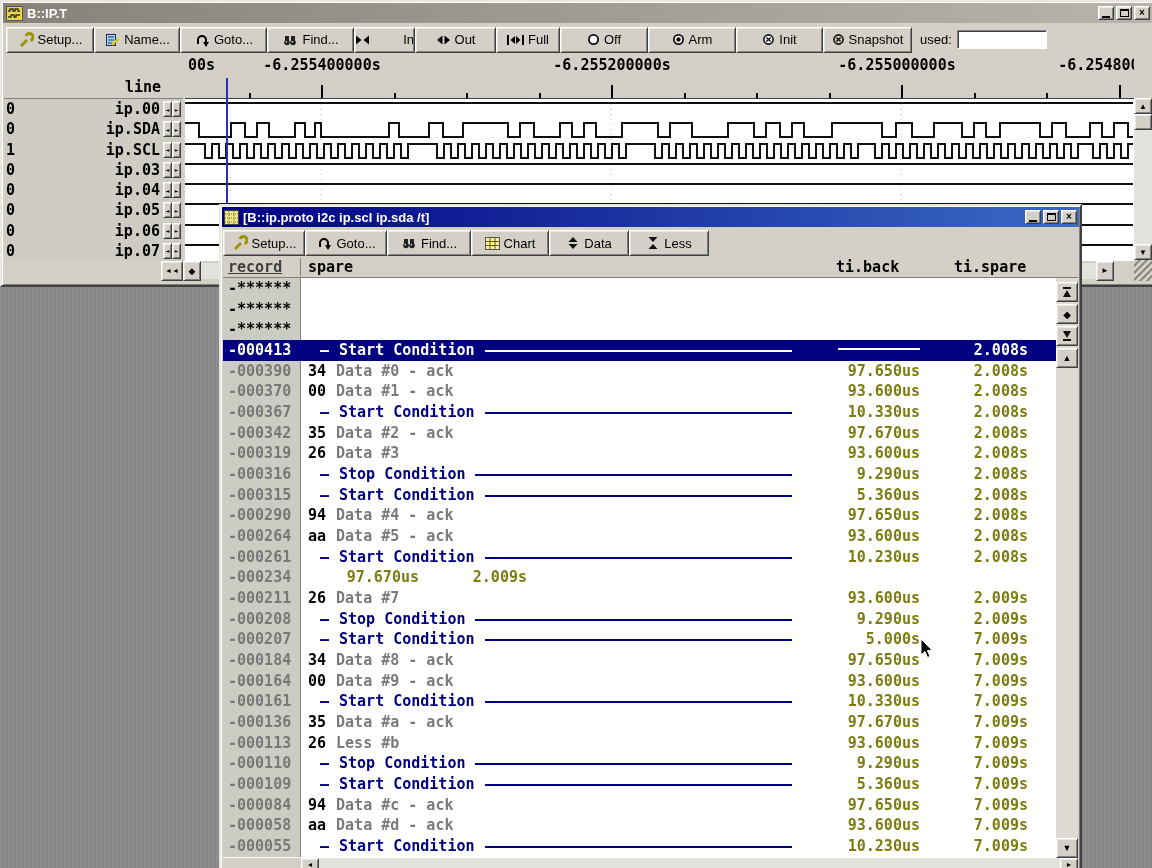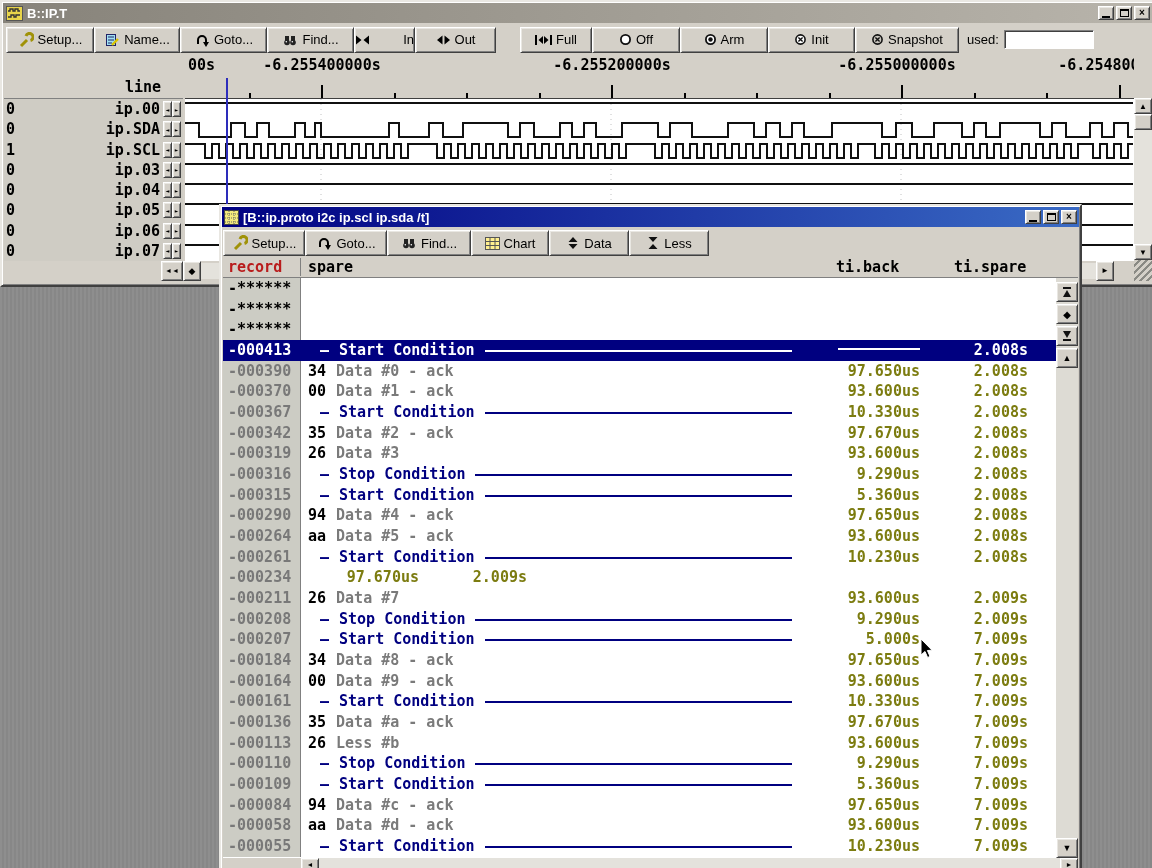--- a/index.html
+++ b/index.html
@@ -180,21 +180,21 @@
         <span>In</span>
       </span>
       <span class="btn3d" style="width: 81px;">
         <span class="ico">
           <svg width="15" height="12">
             <path d="M1 6 L6.5 1.5 V10.5 Z M14 6 L8.5 1.5 V10.5 Z" fill="#000"></path>
           </svg>
         </span>
         <span>Out</span>
       </span>
-      <span class="btn3d" style="width: 72px; margin-left: 24px;">
+      <span class="btn3d" style="width: 64px;">
         <span class="ico">
           <svg width="17" height="12">
             <rect x="0" y="1" width="2" height="10" fill="#000"></rect>
             <path d="M3.5 6 L8 2 V10 Z M13.5 6 L9 2 V10 Z" fill="#000"></path>
             <rect x="15" y="1" width="2" height="10" fill="#000"></rect>
           </svg>
         </span>
         <span>Full</span>
       </span>
       <span class="btn3d" style="width: 88px;">
@@ -216,21 +216,21 @@
       </span>
       <span class="btn3d" style="width: 87px;">
         <span class="ico">
           <svg width="13" height="13">
             <circle cx="6.5" cy="6.5" r="4.6" fill="#fff" stroke="#111" stroke-width="1.6"></circle>
             <path d="M4.4 4.4 L8.6 8.6 M8.6 4.4 L4.4 8.6" stroke="#111" stroke-width="1.4"></path>
           </svg>
         </span>
         <span>Init</span>
       </span>
-      <span class="btn3d" style="width: 104px;">
+      <span class="btn3d" style="width: 89px;">
         <span class="ico">
           <svg width="13" height="13">
             <circle cx="6.5" cy="6.5" r="4.6" fill="#c9c6be" stroke="#111" stroke-width="1.6"></circle>
             <path d="M4.4 4.4 L8.6 8.6 M8.6 4.4 L4.4 8.6" stroke="#111" stroke-width="1.4"></path>
           </svg>
         </span>
         <span>Snapshot</span>
       </span>
       <span class="used-wrap">
       <span style="font-size:13px;">used:</span>
@@ -447,21 +447,21 @@
         <span class="ico">
           <svg width="14" height="14">
             <path d="M2.5 1 H11.5 L7 6 Z M7 8 L11.5 13 H2.5 Z" fill="#111"></path>
           </svg>
         </span>
         <span>Less</span>
       </span>
     </div>
 
   <div id="tbl-header" class="mono">
-    <span class="cell-rec" style="background:#d4d0c8;color:#b91c1c;">record</span>
+    <span class="cell-rec" style="background:#d4d0c8;color:#404040;text-decoration:underline;">record</span>
     <span style="flex:1;padding-left:7px;">spare</span>
     <span style="width:118px;flex:none;">ti.back</span>
     <span style="width:104px;flex:none;">ti.spare</span>
     <span style="width:20px;flex:none;"></span>
   </div>
 
   <div id="tbl-body" class="mono">
       <div class="trow stars">
         <span class="cell-rec">-******</span>
         <span class="cell-spare"></span>

